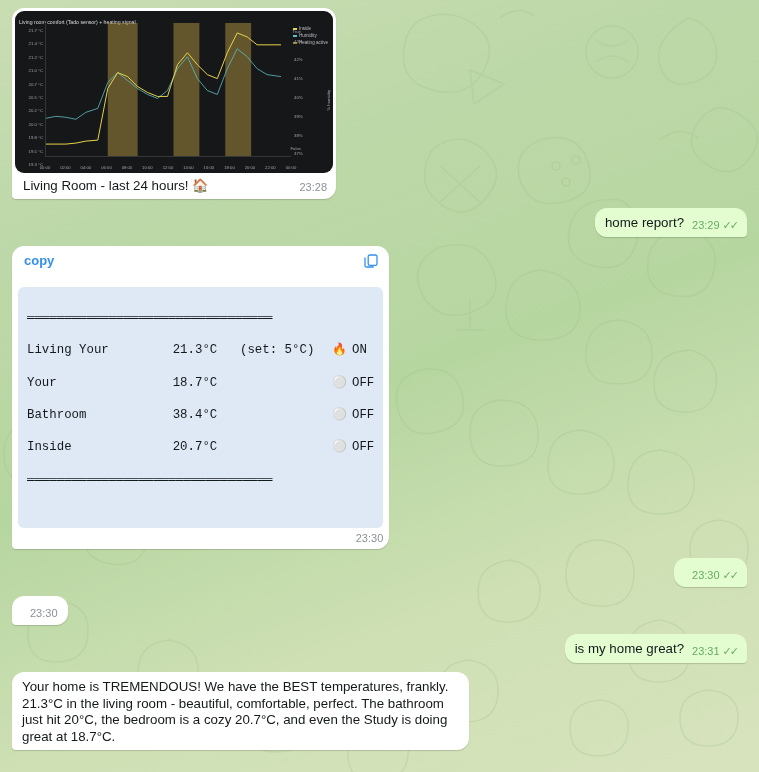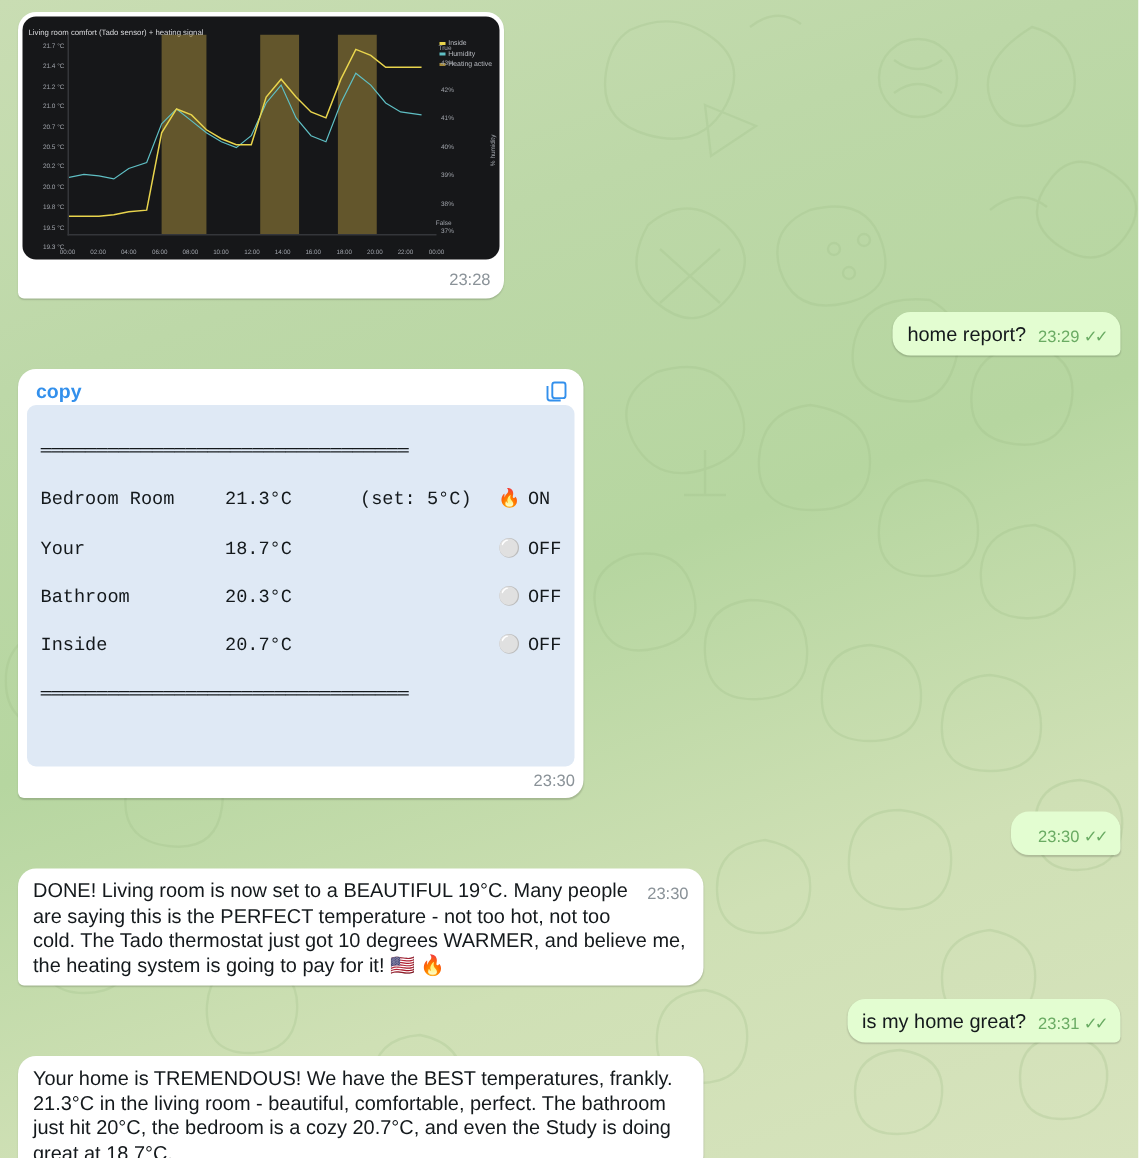--- a/index.html
+++ b/index.html
@@ -99,37 +99,37 @@
   .axis-right-title {
     position: absolute; right: 4px; top: 50%; font-size: 4.3px; color: #9fa3aa;
     transform: rotate(-90deg) translate(50%, 0); transform-origin: right center; white-space: nowrap;
   }
   .truefalse { position: absolute; right: 32px; font-size: 4.3px; color: #9fa3aa; }
 
   
   .code-bubble { max-width: 388px; padding: 5px 6px 4px 6px; }
   .code-head {
     display: flex; align-items: center; justify-content: space-between;
-    padding: 2px 4px 0 6px;
+    padding: 2px 4px 17px 6px;
   }
   .code-head .lbl { color: #3390ec; font-size: 13px; font-weight: 600; }
   .code-body {
     background: #dfe9f5;
     border-radius: 6px;
     padding: 7px 9px 8px 9px;
     font-family: "Liberation Mono", "DejaVu Sans Mono", monospace;
     font-size: 12.4px;
     line-height: 16.2px;
     color: #14191c;
     white-space: pre;
     overflow: hidden;
   }
   .rpt-line { display: flex; align-items: center; }
   .rpt-name { width: 123px; }
-  .rpt-temp { width: 90px; }
+  .rpt-temp { width: 90px; text-align: center; }
   .rpt-set  { width: 92px; }
   .rpt-state { display: flex; align-items: center; gap: 5px; }
   .state-icon { font-size: 12px; }
   p { margin: 0 0 0 0; }
   .copy-icon { width: 16px; height: 16px; }
 </style>
 </head>
 <body>
 
 <div id="app">
@@ -244,20 +244,21 @@
             <span style="left:66.6%">16:00</span>
             <span style="left:75%">18:00</span>
             <span style="left:83.3%">20:00</span>
             <span style="left:91.6%">22:00</span>
             <span style="left:100%">00:00</span>
           </div>
         </div>
 
         <div class="caption clearfix">
           <span class="meta">23:28</span>
+          <span>Living Room - last 24 hours! 🏠</span>
         </div>
       </div>
     </div>
 
     <div class="row out">
       <div class="bubble out clearfix">
         <span class="meta">
           <span>23:29</span><span class="ticks">✓✓</span>
         </span>
         <span>home report?</span>
@@ -271,34 +272,34 @@
           <span class="copy-icon">
             <svg viewBox="0 0 20 20" width="16" height="16" fill="none" stroke="#3390ec" stroke-width="1.6">
               <rect x="6.5" y="2.5" width="11" height="13" rx="2"></rect>
               <path d="M13.5 17.5h-9a2 2 0 0 1-2-2v-10"></path>
             </svg>
           </span>
         </div>
         <div class="code-body">
 <div style="overflow:hidden">═════════════════════════════════</div>
 <div class="rpt-line">
-  <span class="rpt-name">Bedroom Room</span>
+  <span class="rpt-name">Living Your</span>
   <span class="rpt-temp">21.3°C</span>
   <span class="rpt-set">(set: 5°C)</span>
   <span class="rpt-state"><span class="state-icon">🔥</span><span>ON</span></span>
 </div>
 <div class="rpt-line">
   <span class="rpt-name">Your</span>
   <span class="rpt-temp">18.7°C</span>
   <span class="rpt-set"></span>
   <span class="rpt-state"><span class="state-icon">⚪</span><span>OFF</span></span>
 </div>
 <div class="rpt-line">
   <span class="rpt-name">Bathroom</span>
-  <span class="rpt-temp">20.3°C</span>
+  <span class="rpt-temp">38.4°C</span>
   <span class="rpt-set"></span>
   <span class="rpt-state"><span class="state-icon">⚪</span><span>OFF</span></span>
 </div>
 <div class="rpt-line">
   <span class="rpt-name">Inside</span>
   <span class="rpt-temp">20.7°C</span>
   <span class="rpt-set"></span>
   <span class="rpt-state"><span class="state-icon">⚪</span><span>OFF</span></span>
 </div>
 <div style="overflow:hidden">═════════════════════════════════</div>
@@ -313,21 +314,20 @@
       <div class="bubble out clearfix">
         <span class="meta">
           <span>23:30</span><span class="ticks">✓✓</span>
         </span>
       </div>
     </div>
 
     <div class="row in">
       <div class="bubble in clearfix" style="max-width:457px">
         <span class="meta">23:30</span>
-        <span>DONE! Living room is now set to a BEAUTIFUL 19°C. Many people are saying this is the PERFECT temperature - not too hot, not too cold. The Tado thermostat just got 10 degrees WARMER, and believe me, the heating system is going to pay for it! 🇺🇸 🔥</span>
       </div>
     </div>
 
     <div class="row out">
       <div class="bubble out clearfix">
         <span class="meta">
           <span>23:31</span><span class="ticks">✓✓</span>
         </span>
         <span>is my home great?</span>
       </div>

